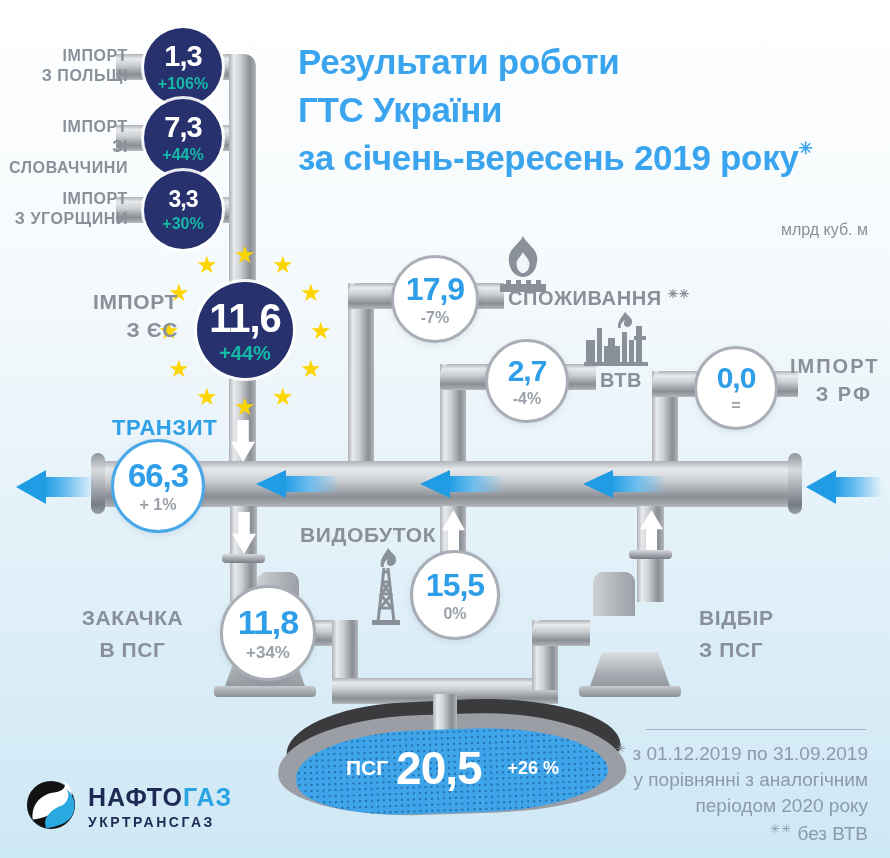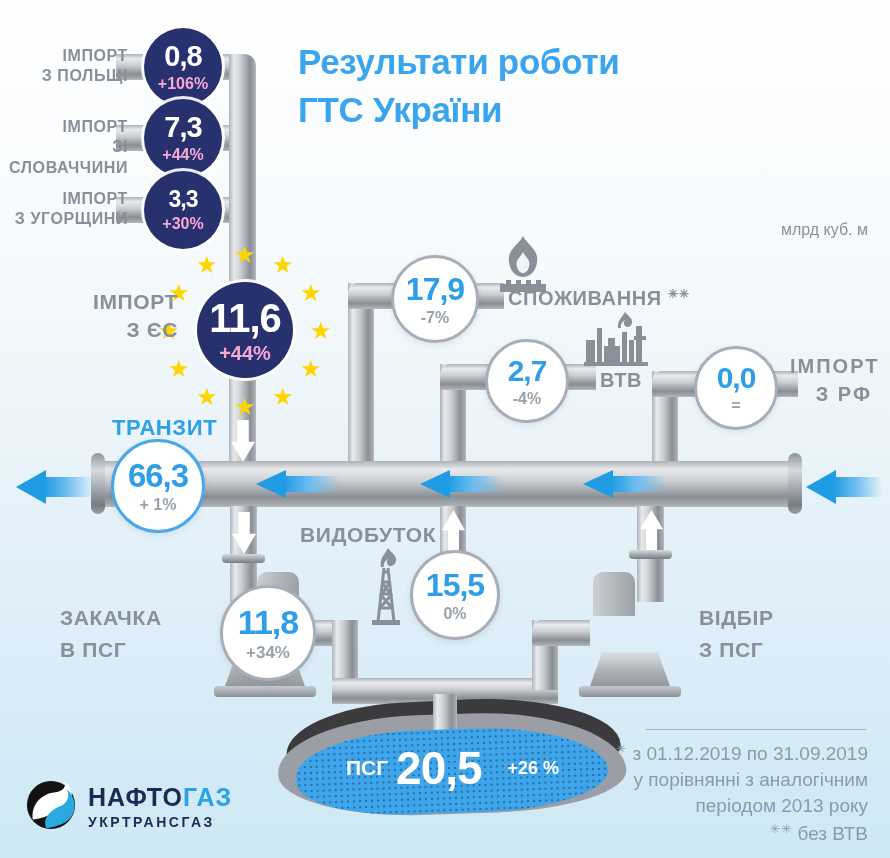--- a/index.html
+++ b/index.html
@@ -22,21 +22,21 @@
   .pedestal{position:absolute; z-index:3;
     background:linear-gradient(180deg,#dcdfe2,#a7abb1 60%,#90959c);
     clip-path:polygon(16% 0,84% 0,100% 100%,0 100%);}
   .base{position:absolute; height:11px; border-radius:4px; z-index:3;
     background:linear-gradient(180deg,#c6c9cd,#8b9097);}
   
   .node{position:absolute; border-radius:50%; display:flex; flex-direction:column;
     align-items:center; justify-content:center; text-align:center; z-index:5; line-height:1;}
   .node--navy{background:#27316E; box-shadow:0 0 0 3px rgba(255,255,255,.9);}
   .node--navy .node__val{color:#ffffff;}
-  .node--navy .node__chg{color:#f9a8d4;}
+  .node--navy .node__chg{color:#14b8a6;}
   .node--white{background:#ffffff; border:3px solid #A9AEB6; box-shadow:0 2px 6px rgba(60,80,100,.12);}
   .node--white .node__val{color:#2F9EE8;}
   .node--white .node__chg{color:#9AA1A9;}
   .node--transit{border-color:#49A8E8;}
   .node__val{font-weight:700; letter-spacing:-1px;}
   .node__chg{font-weight:700; margin-top:5px; letter-spacing:0;}
   
   .label{position:absolute; color:#8A909A; font-weight:700; letter-spacing:.6px;
     z-index:6; line-height:1.28; text-transform:uppercase;}
   .label--blue{color:#2DA0E8;}
@@ -147,29 +147,30 @@
   </div>
 
   <div class="warrow warrow--down" style="left:231px; top:420px; width:24px; height:42px;"></div>
   <div class="warrow warrow--down" style="left:232px; top:512px; width:24px; height:42px;"></div>
   <div class="warrow warrow--up" style="left:442px; top:510px; width:23px; height:42px;"></div>
   <div class="warrow warrow--up" style="left:640px; top:510px; width:23px; height:40px;"></div>
 
   <div class="title" style="left:298px; top:38px; width:580px;">
     <div>Результати роботи</div>
     <div>ГТС України</div>
+    <div><span>за січень-вересень 2019 року</span><span class="t-mark">✳</span></div>
   </div>
   <div class="unit" style="right:22px; top:221px;">млрд куб. м</div>
 
   <div class="label" style="left:0; top:46px; width:128px; font-size:16px; text-align:right;">
     <div>ІМПОРТ</div>
     <div>З ПОЛЬЩІ</div>
   </div>
   <div class="node node--navy" style="left:144px; top:28px; width:78px; height:78px;">
-    <div class="node__val" style="font-size:29px;">0,8</div>
+    <div class="node__val" style="font-size:29px;">1,3</div>
     <div class="node__chg" style="font-size:16px;">+106%</div>
   </div>
 
   <div class="label" style="left:0; top:117px; width:128px; font-size:16px; text-align:right;">
     <div>ІМПОРТ</div>
     <div>ЗІ СЛОВАЧЧИНИ</div>
   </div>
   <div class="node node--navy" style="left:144px; top:99px; width:78px; height:78px;">
     <div class="node__val" style="font-size:29px;">7,3</div>
     <div class="node__chg" style="font-size:16px;">+44%</div>
@@ -268,21 +269,21 @@
         <path d="M22,62 L34,48 M34,62 L22,48 M24,48 L32,36 M32,48 L24,36"></path>
       </g>
       <rect fill="#8A909A" x="14" y="74" width="28" height="5"></rect>
     </svg>
   </div>
   <div class="node node--white" style="left:410px; top:550px; width:84px; height:84px;">
     <div class="node__val" style="font-size:32px;">15,5</div>
     <div class="node__chg" style="font-size:16px;">0%</div>
   </div>
 
-  <div class="label" style="left:60px; top:602px; width:145px; font-size:21px; text-align:left; line-height:1.5;">
+  <div class="label" style="left:60px; top:602px; width:145px; font-size:21px; text-align:center; line-height:1.5;">
     <div>ЗАКАЧКА</div>
     <div>В ПСГ</div>
   </div>
   <div class="node node--white" style="left:220px; top:585px; width:90px; height:90px;">
     <div class="node__val" style="font-size:34px;">11,8</div>
     <div class="node__chg" style="font-size:17px;">+34%</div>
   </div>
 
   <div class="label" style="left:699px; top:602px; width:130px; font-size:21px; line-height:1.5;">
     <div>ВІДБІР</div>
@@ -295,21 +296,21 @@
   <div class="storage-text" style="left:305px; top:742px; width:295px; height:52px;">
     <span style="font-size:21px; margin-right:8px;">ПСГ</span>
     <span style="font-size:46px; letter-spacing:-1px;">20,5</span>
     <span style="font-size:18px; margin-left:26px;">+26 %</span>
   </div>
 
   <div class="fn-sep" style="left:646px; top:729px; width:220px;"></div>
   <div class="footnotes" style="right:22px; top:736px; width:310px;">
     <div><span class="fn-mark">✳</span> <span>з 01.12.2019 по 31.09.2019</span></div>
     <div>у порівнянні з аналогічним</div>
-    <div>періодом 2013 року</div>
+    <div>періодом 2020 року</div>
   </div>
   <div class="footnotes" style="right:22px; top:816px; width:200px;">
     <span class="fn-mark">✳✳</span> <span>без ВТВ</span>
   </div>
 
   <div class="logo" style="left:26px; top:780px;">
     <span>
       <svg width="50" height="50" viewBox="0 0 52 52">
         <circle cx="26" cy="26" r="25" fill="#121212"></circle>
         <path fill="#ffffff" d="M7,41 C5,23 19,14 29,13 C39,12 43,6 39,1 C52,9 50,26 36,32 C24,37 13,41 7,41 Z"></path>

